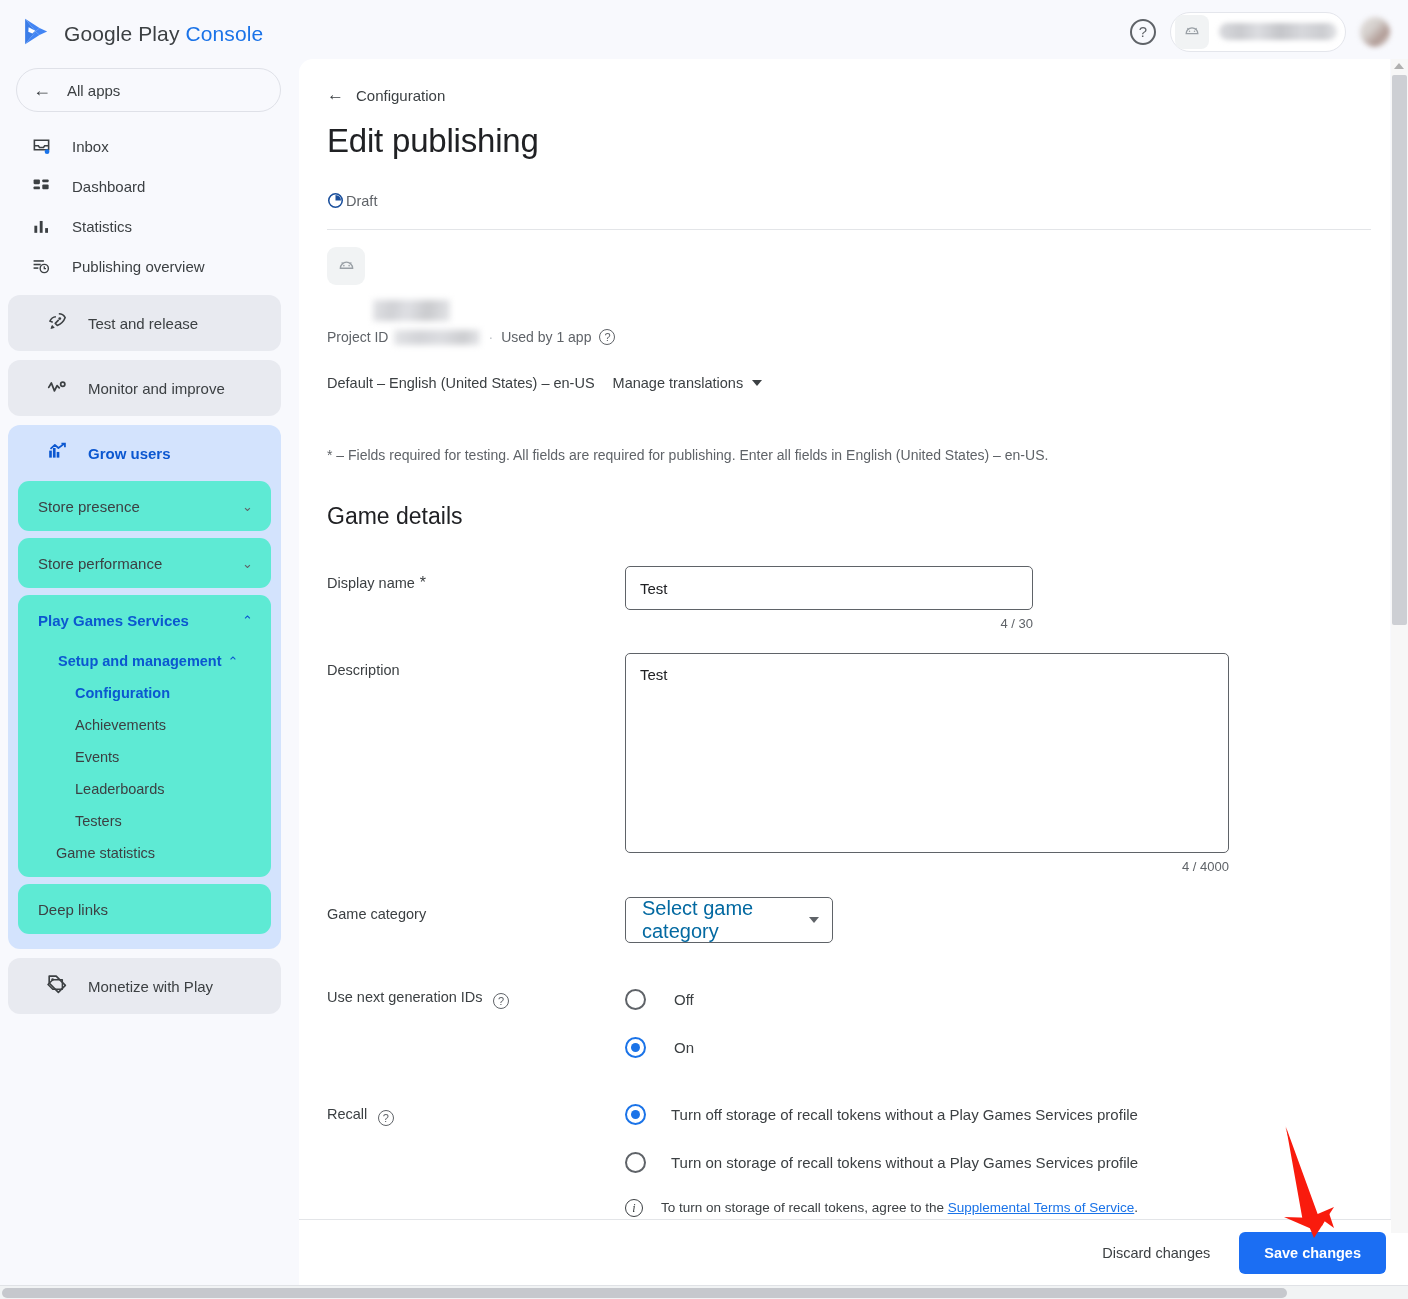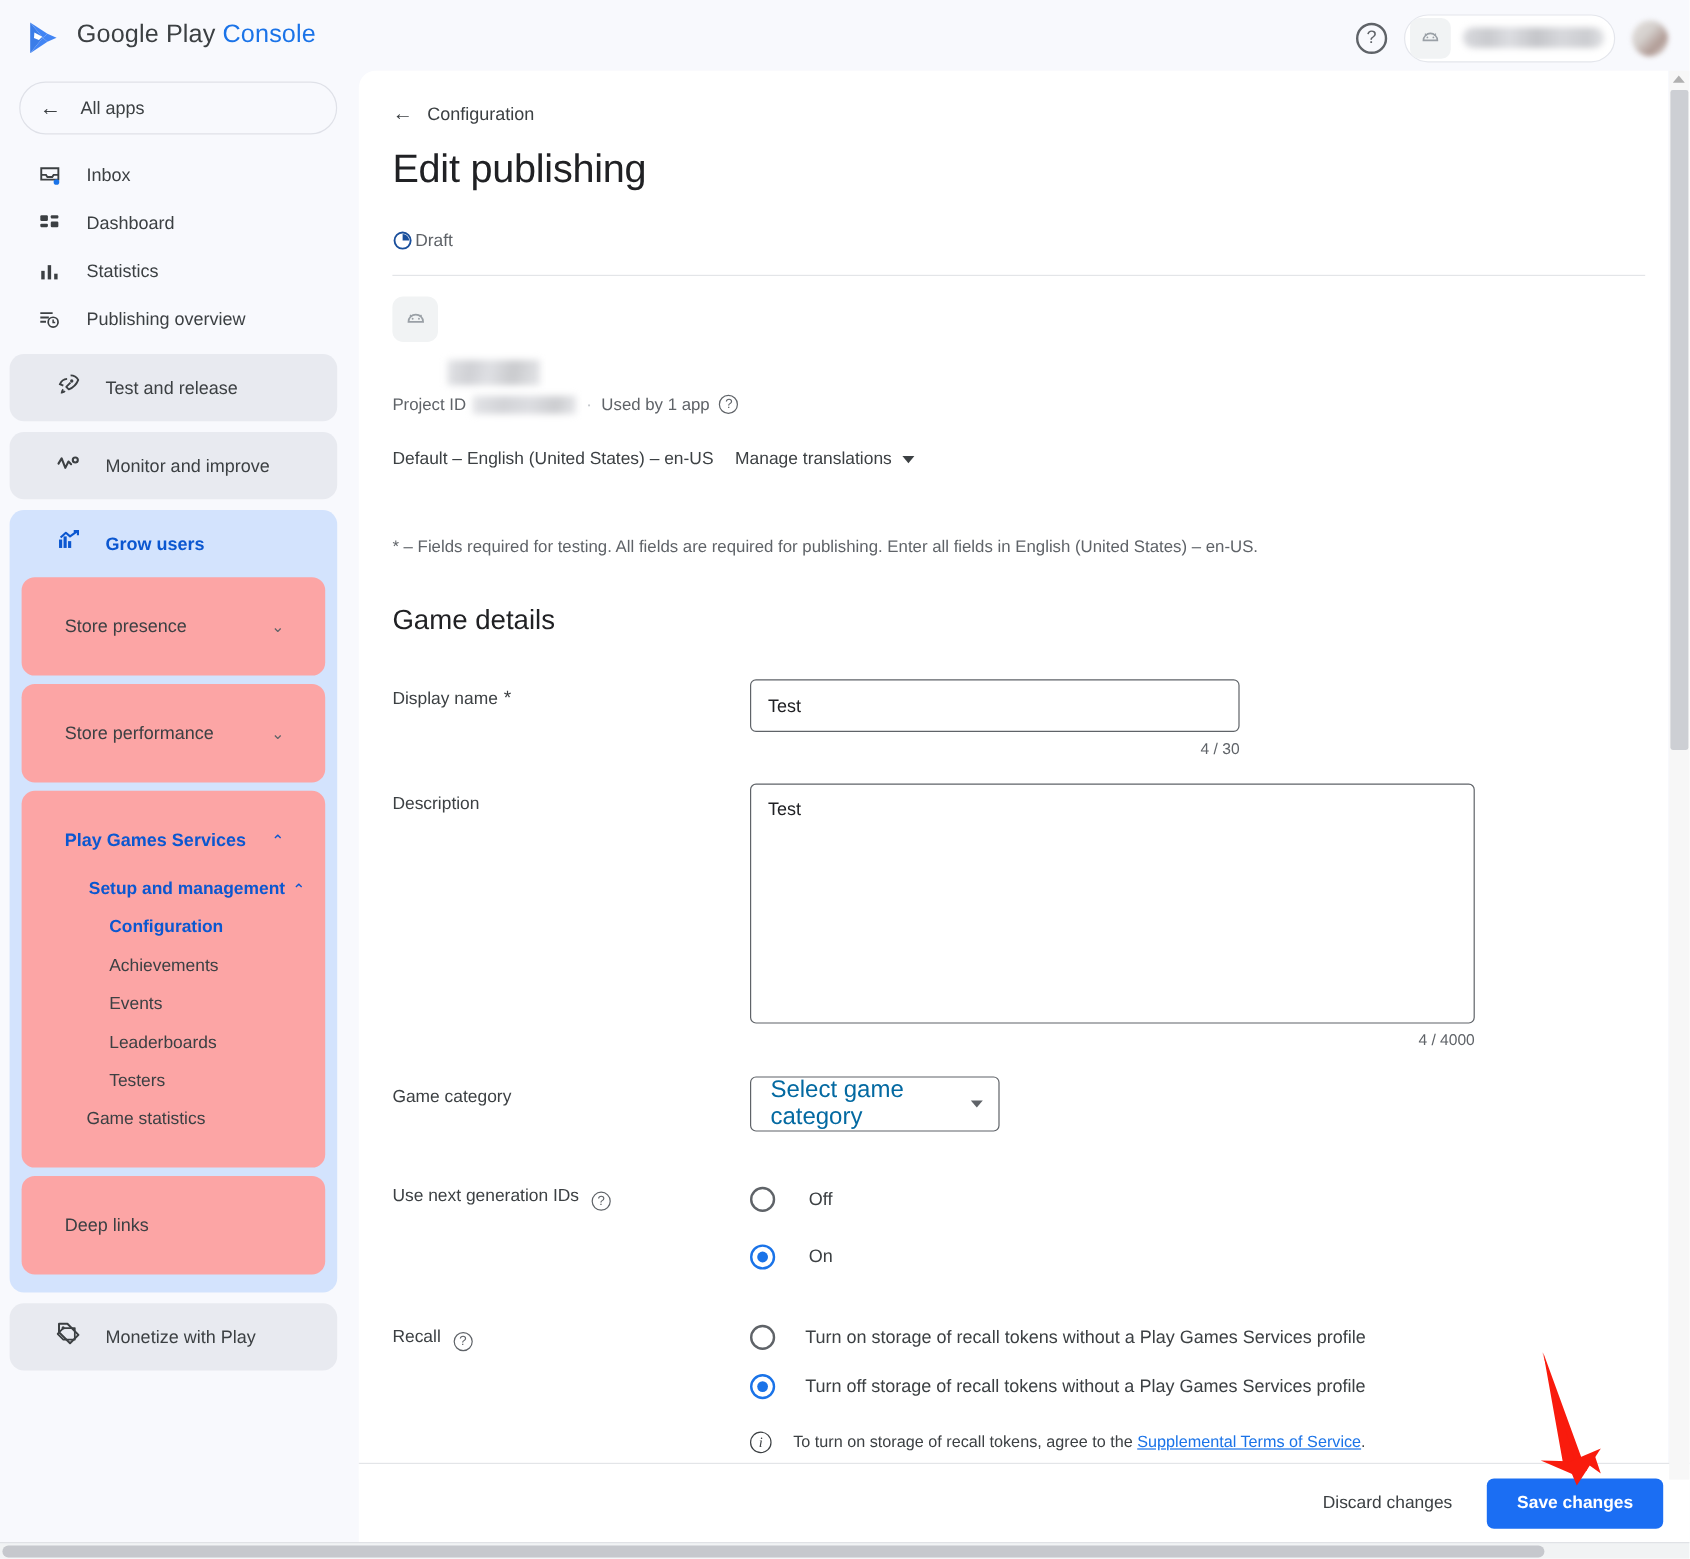--- a/index.html
+++ b/index.html
@@ -10,21 +10,21 @@
     overflow: hidden;
   }
   #app { position: relative; width: 1408px; height: 1299px; background: #f8f9fd; }
 
   
   .topbar {
     position: absolute; top: 0; left: 0; width: 1408px; height: 63px;
     background: #f8f9fd;
     display: flex; align-items: center;
   }
-  .brand { display: flex; align-items: flex-start; gap: 13px; padding-left: 22px; }
+  .brand { display: flex; align-items: flex-end; gap: 13px; padding-left: 22px; }
   .brand-logo { width: 29px; height: 29px; display: block; }
   .brand-text { font-size: 21px; letter-spacing: .1px; white-space: nowrap; }
   .brand-text .g1 { color: #3c4043; }
   .brand-text .g2 { color: #1a73e8; }
 
   .top-right { margin-left: auto; display: flex; align-items: center; gap: 14px; padding-right: 18px; }
   .help-btn {
     width: 26px; height: 26px; border-radius: 50%;
     border: 2px solid #5f6368; color: #5f6368;
     font-size: 15px; display: flex; align-items: center; justify-content: center;
@@ -80,22 +80,22 @@
   .sec .secrow {
     display: flex; align-items: center; height: 56px;
     padding-left: 22px; gap: 20px; cursor: pointer; margin-left: 17px;
   }
   .sec .secrow .lbl { font-size: 15px; color: #3c4043; }
 
   .sec.active { background: #d3e3fd; padding-bottom: 8px; }
   .sec.active .secrow .lbl { color: #0b57d0; font-weight: 600; }
 
   .subcard {
-    background: #fca5a5; border-radius: 11px; margin: 0 10px 7px 10px;
-    padding: 16px; overflow: hidden;
+    background: #5eead4; border-radius: 11px; margin: 0 10px 7px 10px;
+    padding: 0; overflow: hidden;
   }
   .subrow {
     display: flex; align-items: center; justify-content: space-between;
     height: 50px; padding: 0 18px 0 20px; cursor: pointer;
   }
   .subrow .lbl { font-size: 15px; color: #3c4043; }
   .subrow.blue .lbl { color: #0b57d0; font-weight: 600; }
   .chev { color: #5f6368; font-size: 13px; line-height: 1; }
   .chev.blue { color: #0b57d0; }
 
@@ -539,27 +539,27 @@
           </div>
         </div>
       </div>
 
       <div class="frow" style="margin-top:46px;">
         <div class="frow-label" style="padding-top:1px;">
           <span class="lt">Recall</span>
           <span class="help-sm" style="margin-left:6px;vertical-align:-3px;">?</span>
         </div>
         <div class="frow-field">
+          <div class="radio-line" style="margin-bottom:27px;gap:25px;">
+            <span class="rad on"></span>
+            <span class="lbl">Turn off storage of recall tokens without a Play Games Services profile</span>
+          </div>
           <div class="radio-line" style="gap:25px;">
             <span class="rad"></span>
             <span class="lbl">Turn on storage of recall tokens without a Play Games Services profile</span>
-          </div>
-          <div class="radio-line" style="margin-bottom:27px;gap:25px;">
-            <span class="rad on"></span>
-            <span class="lbl">Turn off storage of recall tokens without a Play Games Services profile</span>
           </div>
           <div class="infonote">
             <span class="ino">i</span>
             <span class="txt"><span>To turn on storage of recall tokens, agree to the </span><a href="#">Supplemental Terms of Service</a><span>.</span></span>
           </div>
         </div>
       </div>
 
       <div class="frow" style="margin-top:44px;">
         <div class="frow-label" style="padding-top:1px;">

